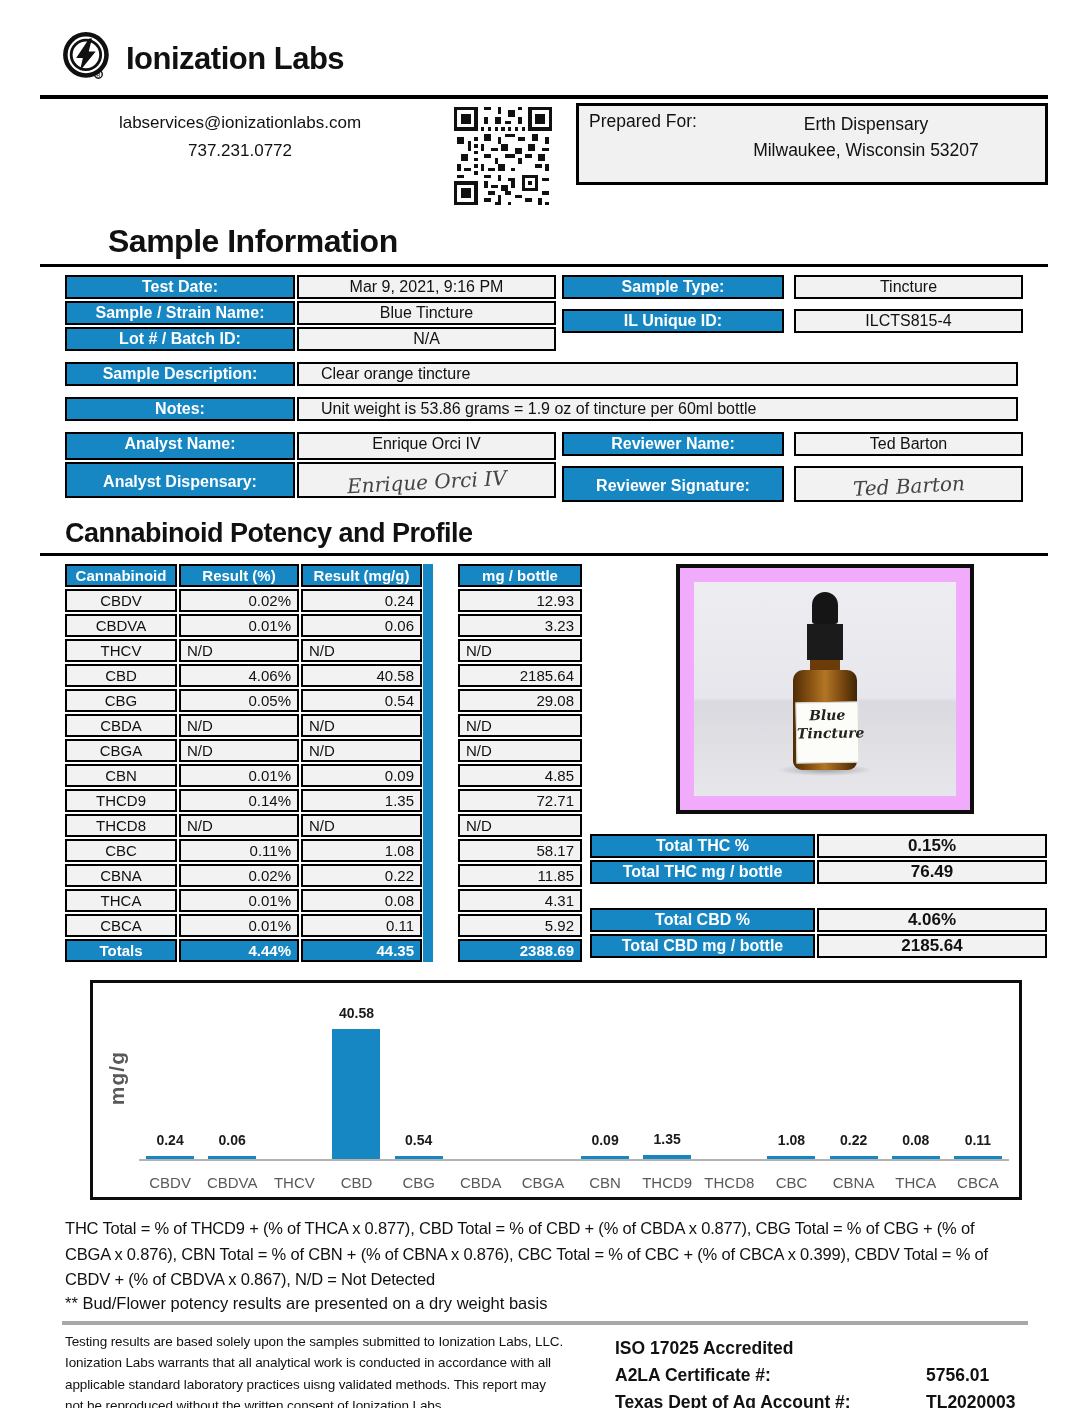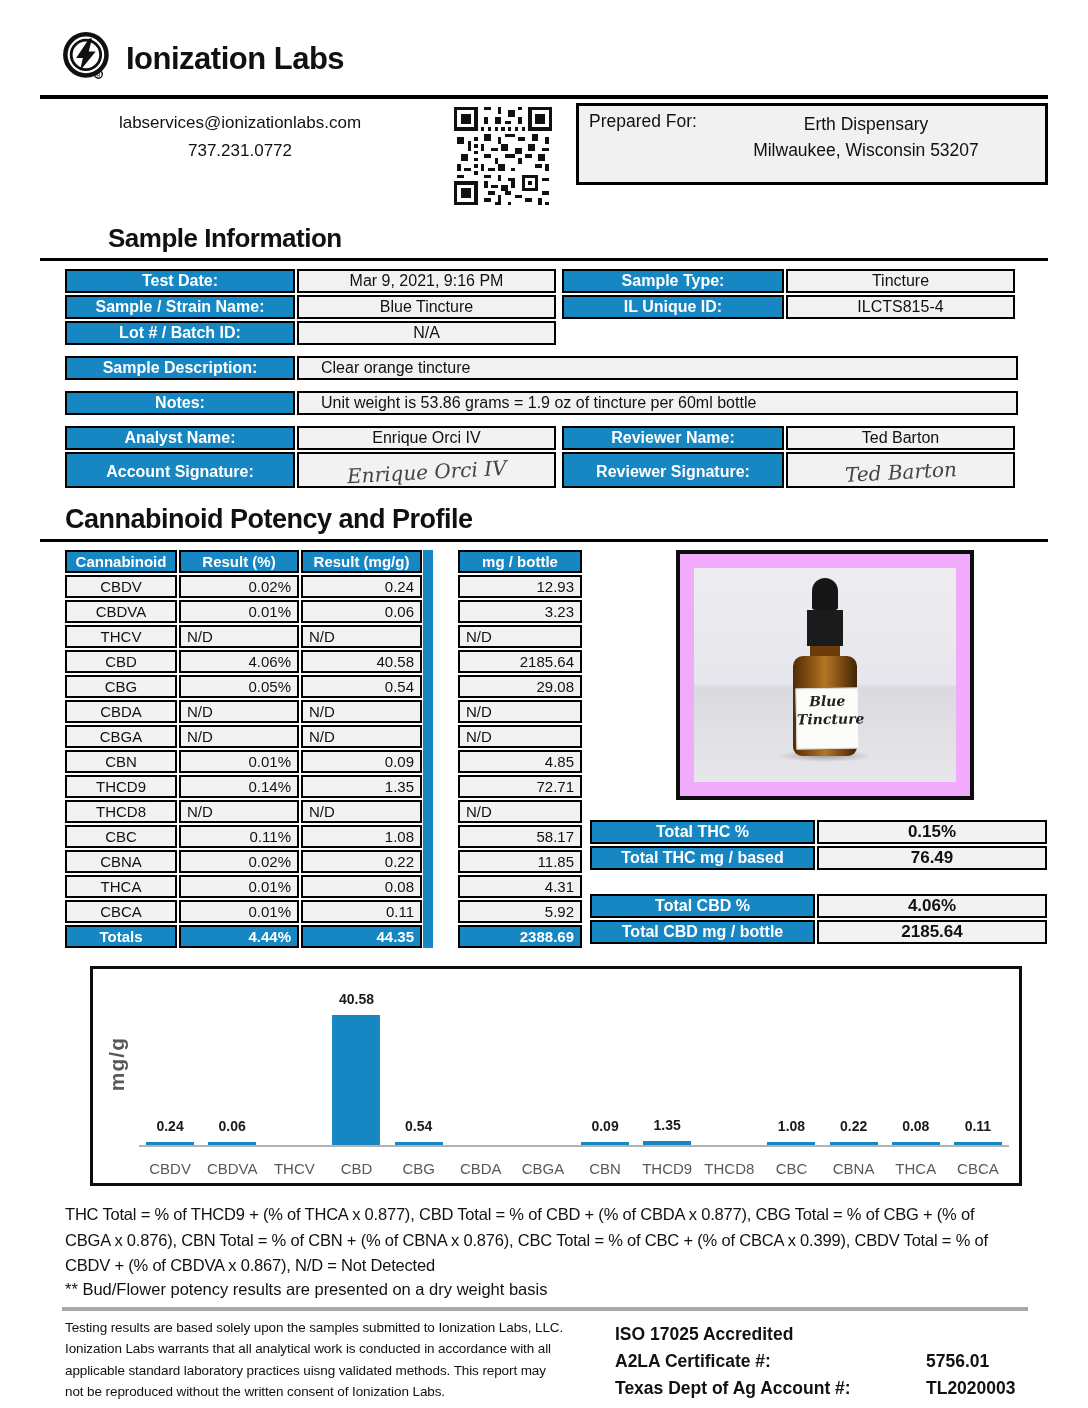--- a/index.html
+++ b/index.html
@@ -14,32 +14,32 @@
   .hdr-rule { height:4px; background:#000; margin:2px 40px 0 40px; }
 
   .top-row { display:flex; align-items:flex-start; margin:4px 40px 0 40px; }
   .contact { width:400px; text-align:center; padding-top:6px; font-size:17px; line-height:28px; }
   .qr { margin:4px 0 0 14px; }
   .prepared-box { flex:1; margin-left:24px; border:3px solid #000; background:#f1f1f1; height:82px; padding:5px 10px; }
   .prep-grid { display:flex; font-size:17.5px; }
   .prep-label { white-space:nowrap; }
   .prep-client { flex:1; text-align:center; line-height:26px; }
 
-  .section-title { margin:14px 40px 0 108px; font-size:26px; font-weight:bold; letter-spacing:-0.5px; }
+  .section-title { margin:14px 40px 0 108px; font-size:32px; font-weight:bold; letter-spacing:-0.5px; }
   .rule { height:3px; background:#000; margin:4px 40px 0 40px; }
 
   
   .lbl { background:#1787c4; color:#fff; font-weight:bold; text-align:center; border:2px solid #000; font-size:16px; line-height:20px; }
   .val { background:#f2f2f2; text-align:center; border:2px solid #000; font-size:16px; line-height:20px; }
   .val.left { text-align:left; padding-left:22px; }
 
   .content { margin:0 66px 0 65px; }
   .si-row { display:flex; gap:6px; margin-top:8px; }
   .tbl-sl { display:grid; grid-template-columns:230px 259px; gap:2px; }
-  .tbl-sr { display:grid; grid-template-columns:222px 229px; gap:2px; align-content:start; }
+  .tbl-sr { display:grid; grid-template-columns:222px 229px; gap:10px; align-content:start; }
   .band { display:grid; grid-template-columns:230px 721px; gap:2px; margin-top:11px; }
   .an-row { display:flex; gap:6px; margin-top:11px; }
   .sigcell { height:36px; line-height:36px; overflow:hidden; }
   .sig { font-family:"DejaVu Serif", serif; font-style:italic; font-size:20px; color:#444; display:inline-block; transform:rotate(-3deg); }
 
   
   .pot-title { margin:16px 40px 0 65px; font-size:27px; font-weight:bold; letter-spacing:-0.5px; }
   .pot-wrap { display:flex; margin:8px 66px 0 65px; }
   .pot-left { display:flex; align-items:flex-start; }
   .tbl-pot { display:grid; grid-template-columns:112px 120px 121px; gap:2px; }
@@ -253,21 +253,21 @@
 
     <div class="band">
       <div class="lbl">Notes:</div>
       <div class="val left">Unit weight is 53.86 grams = 1.9 oz of tincture per 60ml bottle</div>
     </div>
 
     <div class="an-row">
       <div class="tbl-sl">
         <div class="lbl">Analyst Name:</div>
         <div class="val">Enrique Orci IV</div>
-        <div class="lbl sigcell">Account Signature:</div>
+        <div class="lbl sigcell">Analyst Dispensary:</div>
         <div class="val sigcell"><span class="sig">Enrique Orci IV</span></div>
       </div>
       <div class="tbl-sr">
         <div class="lbl">Reviewer Name:</div>
         <div class="val">Ted Barton</div>
         <div class="lbl sigcell">Reviewer Signature:</div>
         <div class="val sigcell"><span class="sig">Ted Barton</span></div>
       </div>
     </div>
   </div>
@@ -362,21 +362,21 @@
                 <div>Tincture</div>
               </div>
             </div>
           </div>
         </div>
       </div>
 
       <div class="tbl-sum sum-thc">
         <div class="lbl">Total THC %</div>
         <div class="val sumval">0.15%</div>
-        <div class="lbl">Total THC mg / based</div>
+        <div class="lbl">Total THC mg / bottle</div>
         <div class="val sumval">76.49</div>
       </div>
 
       <div class="tbl-sum sum-cbd">
         <div class="lbl">Total CBD %</div>
         <div class="val sumval">4.06%</div>
         <div class="lbl">Total CBD mg / bottle</div>
         <div class="val sumval">2185.64</div>
       </div>
     </div>

